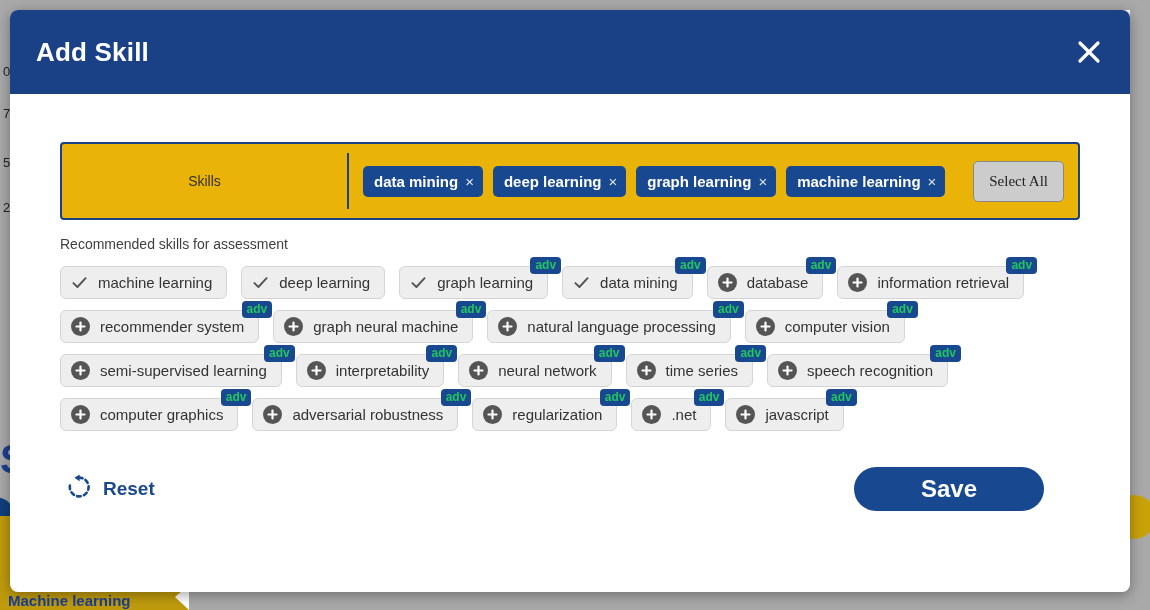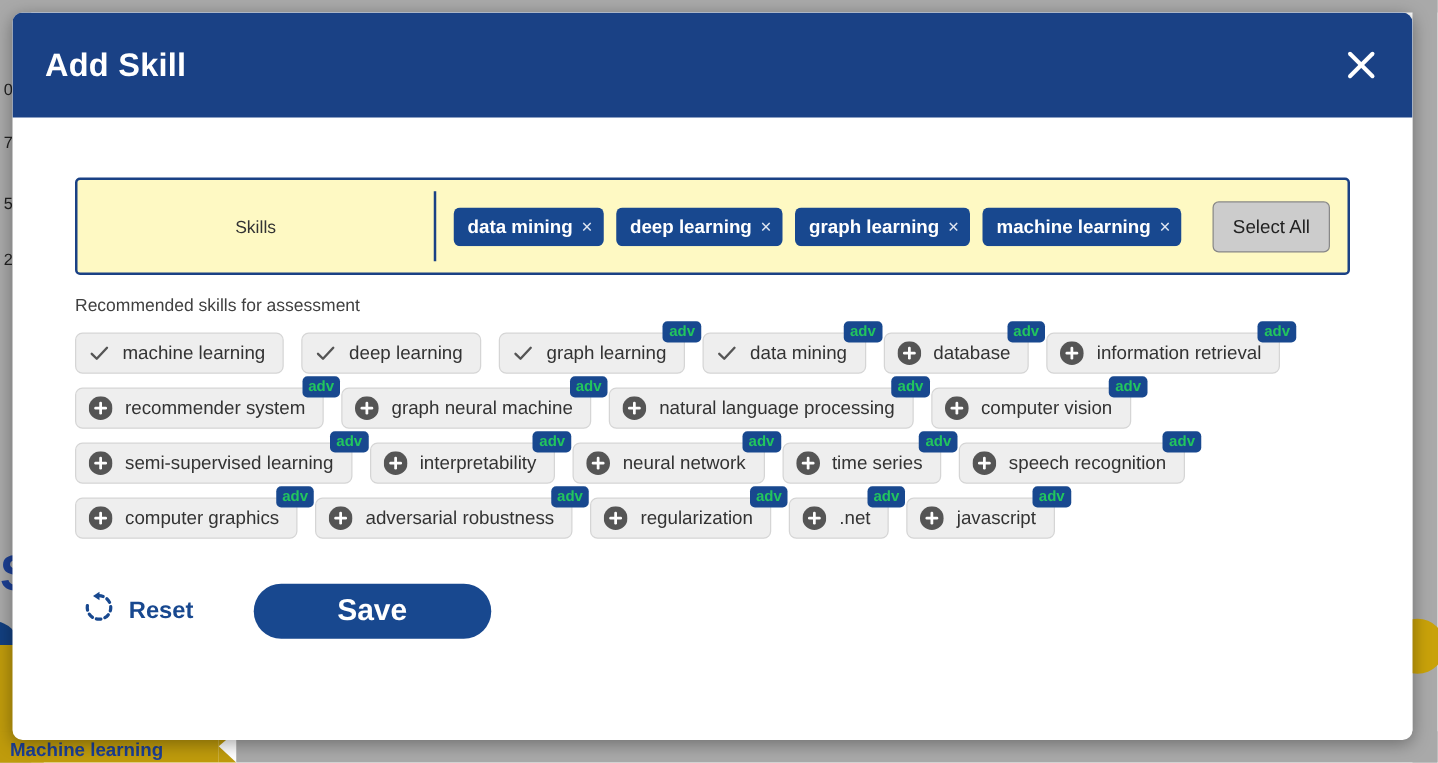--- a/index.html
+++ b/index.html
@@ -118,21 +118,21 @@
   }
 
   
   #skills-field {
     margin-top: 48px;
     height: 78px;
     border: 2px solid #1a4185;
     border-radius: 4px;
     display: flex;
     align-items: center;
-    background: #fef9c3;
+    background: #eab308;
   }
   #skills-label {
     width: 285px;
     text-align: center;
     font-size: 14px;
     color: #333;
     flex: 0 0 285px;
   }
   #skills-divider {
     width: 2px;
@@ -173,21 +173,21 @@
     flex: 0 0 auto;
     margin-left: auto;
     margin-right: 14px;
     background: #cccccc;
     border: 1px solid #888;
     border-radius: 5px;
     font-size: 15px;
     color: #222;
     padding: 11px 15px;
     cursor: pointer;
-    font-family: Liberation Sans, sans-serif;
+    font-family: Liberation Serif, serif;
   }
 
   
   #recommended-caption {
     margin-top: 16px;
     font-size: 14px;
     color: #404040;
   }
   #recommended-list {
     margin-top: 14px;
@@ -229,21 +229,21 @@
     padding: 2px 5px;
     line-height: 1.1;
     pointer-events: none;
   }
 
   
   #modal-footer {
     margin-top: 36px;
     display: flex;
     align-items: center;
-    justify-content: flex-start;
+    justify-content: space-between;
     gap: 42px;
     padding-right: 36px;
   }
   #reset-btn {
     display: inline-flex;
     align-items: center;
     gap: 11px;
     color: #18488f;
     font-size: 19px;
     font-weight: bold;

